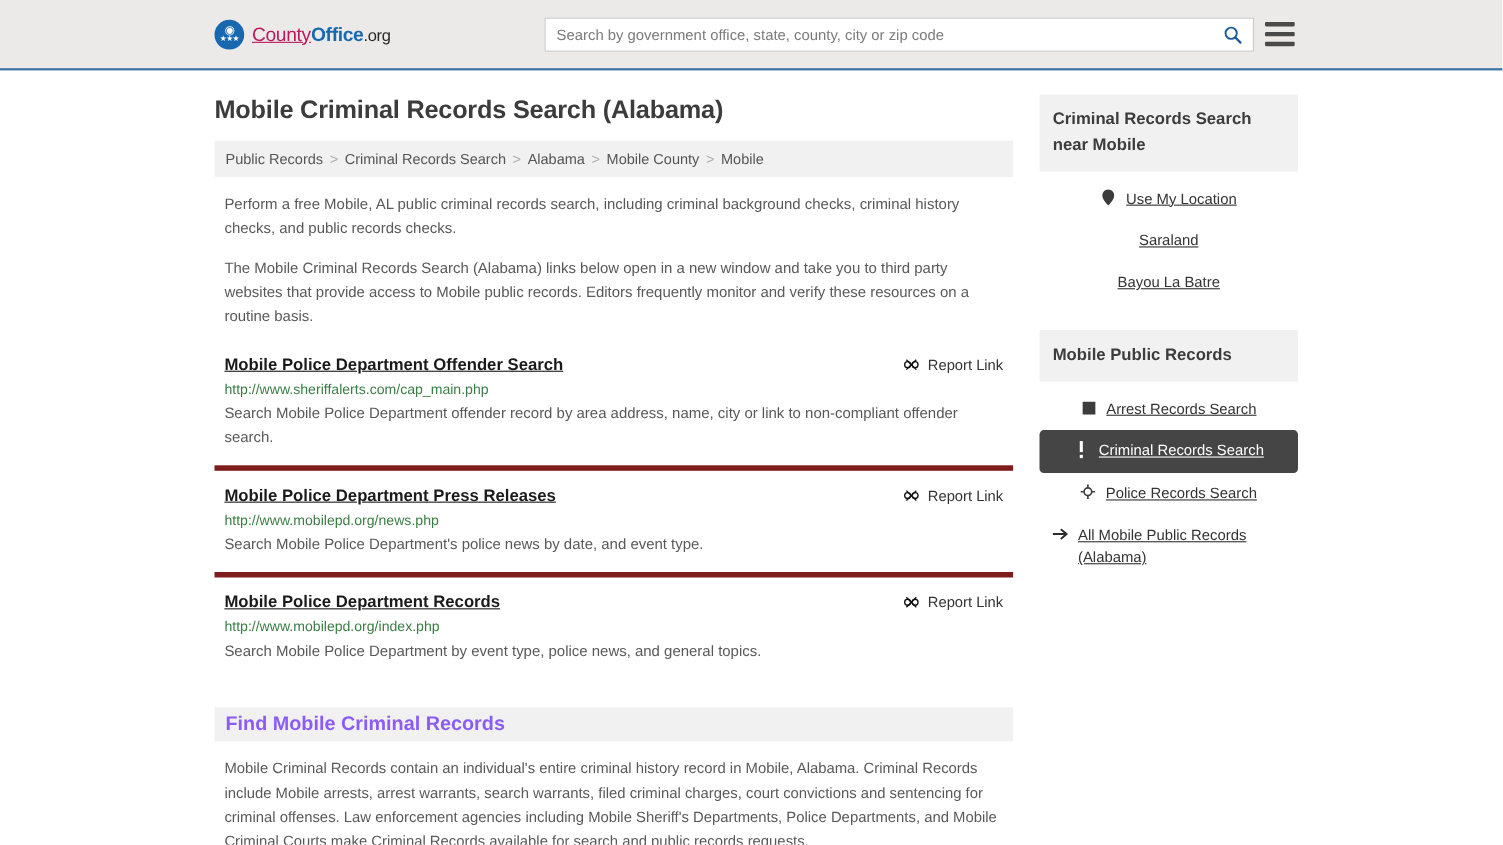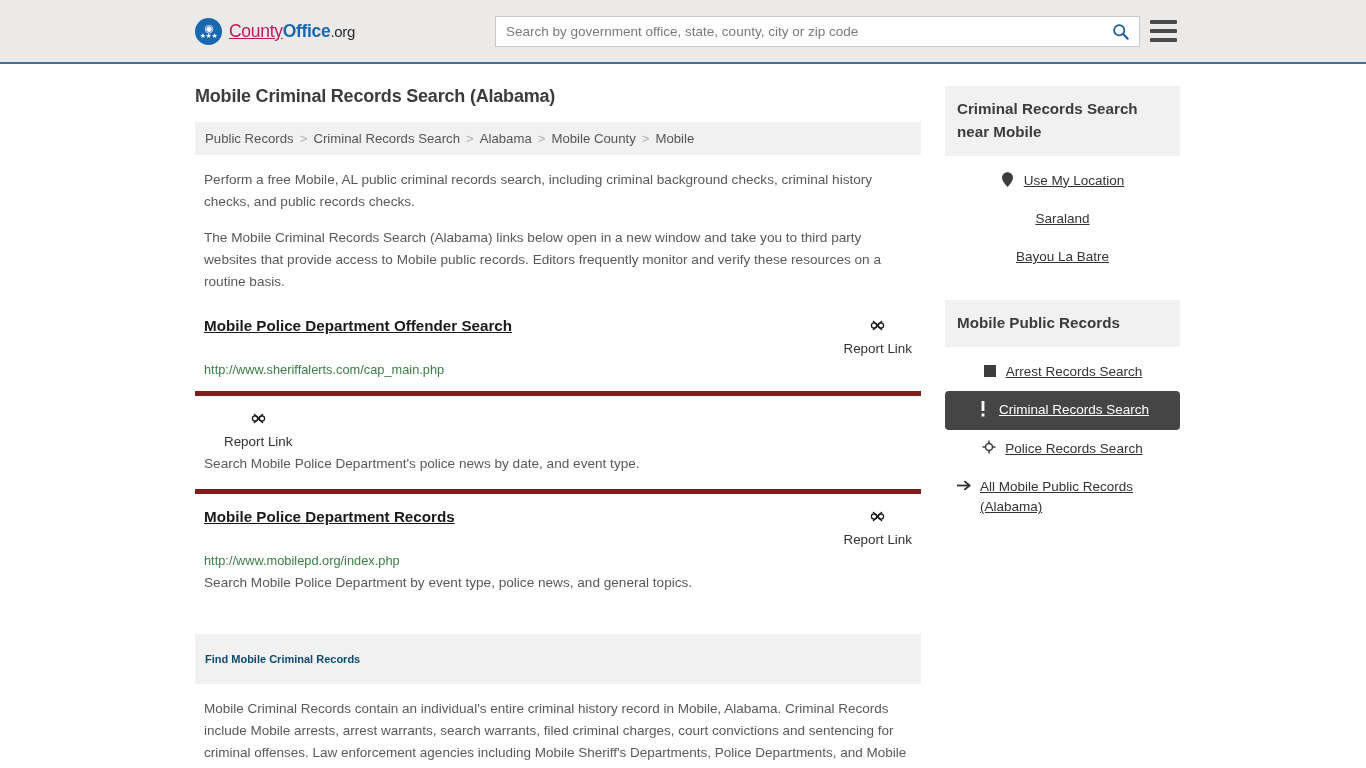--- a/index.html
+++ b/index.html
@@ -97,21 +97,21 @@
     display: flex;
     gap: 24px;
     padding-left: 195px;
     padding-right: 186px;
     padding-top: 22px;
   }
   .main-col { width: 729px; }
   .side-col { width: 236px; }
 
   h1.page-title {
-    font-size: 18px;
+    font-size: 23px;
     color: #3C3C3C;
     margin: 0 0 15px 0;
     font-weight: bold;
     letter-spacing: -0.2px;
   }
 
   .breadcrumb {
     background: #F1F1F1;
     padding: 9px 10px;
     font-size: 13.2px;
@@ -155,41 +155,40 @@
   .report-link {
     display: flex;
     align-items: center;
     gap: 8px;
     font-size: 13.4px;
     color: #333;
     white-space: nowrap;
     cursor: pointer;
     margin-left: 20px;
     padding-top: 1px;
-    flex-direction: column;
   }
   .listing-url {
     font-size: 12.8px;
     color: #3A7D44;
     margin-top: 6px;
   }
   .listing-desc {
     font-size: 13.6px;
     color: #595959;
     line-height: 1.62;
     margin-top: 4px;
   }
 
   .find-box { margin-top: 26px; }
   .find-header {
     background: #F1F1F1;
-    padding: 19px 10px;
-    font-size: 11px;
+    padding: 5px 10px;
+    font-size: 18px;
     font-weight: bold;
-    color: #0c4a6e;
+    color: #8b5cf6;
   }
   .find-body {
     font-size: 13.5px;
     line-height: 1.63;
     color: #595959;
     padding: 14px 9px 0 9px;
   }
 
   
   .side-card { margin-bottom: 24px; }
@@ -289,33 +288,36 @@
             <span class="report-link">
               <svg width="15" height="15" viewBox="0 0 20 20">
                 <path d="M4 4 L16 16 M16 4 L4 16" stroke="#111" stroke-width="1.6" fill="none"></path>
                 <circle cx="5.5" cy="10" r="3.6" fill="none" stroke="#111" stroke-width="1.6"></circle>
                 <circle cx="14.5" cy="10" r="3.6" fill="none" stroke="#111" stroke-width="1.6"></circle>
               </svg>
               <span>Report Link</span>
             </span>
           </div>
           <div class="listing-url">http://www.sheriffalerts.com/cap_main.php</div>
+          <div class="listing-desc">Search Mobile Police Department offender record by area address, name, city or link to non-compliant offender search.</div>
         </div>
 
         <div class="listing">
           <div class="listing-head">
+            <a class="listing-title">Mobile Police Department Press Releases</a>
             <span class="report-link">
               <svg width="15" height="15" viewBox="0 0 20 20">
                 <path d="M4 4 L16 16 M16 4 L4 16" stroke="#111" stroke-width="1.6" fill="none"></path>
                 <circle cx="5.5" cy="10" r="3.6" fill="none" stroke="#111" stroke-width="1.6"></circle>
                 <circle cx="14.5" cy="10" r="3.6" fill="none" stroke="#111" stroke-width="1.6"></circle>
               </svg>
               <span>Report Link</span>
             </span>
           </div>
+          <div class="listing-url">http://www.mobilepd.org/news.php</div>
           <div class="listing-desc">Search Mobile Police Department's police news by date, and event type.</div>
         </div>
 
         <div class="listing">
           <div class="listing-head">
             <a class="listing-title">Mobile Police Department Records</a>
             <span class="report-link">
               <svg width="15" height="15" viewBox="0 0 20 20">
                 <path d="M4 4 L16 16 M16 4 L4 16" stroke="#111" stroke-width="1.6" fill="none"></path>
                 <circle cx="5.5" cy="10" r="3.6" fill="none" stroke="#111" stroke-width="1.6"></circle>

